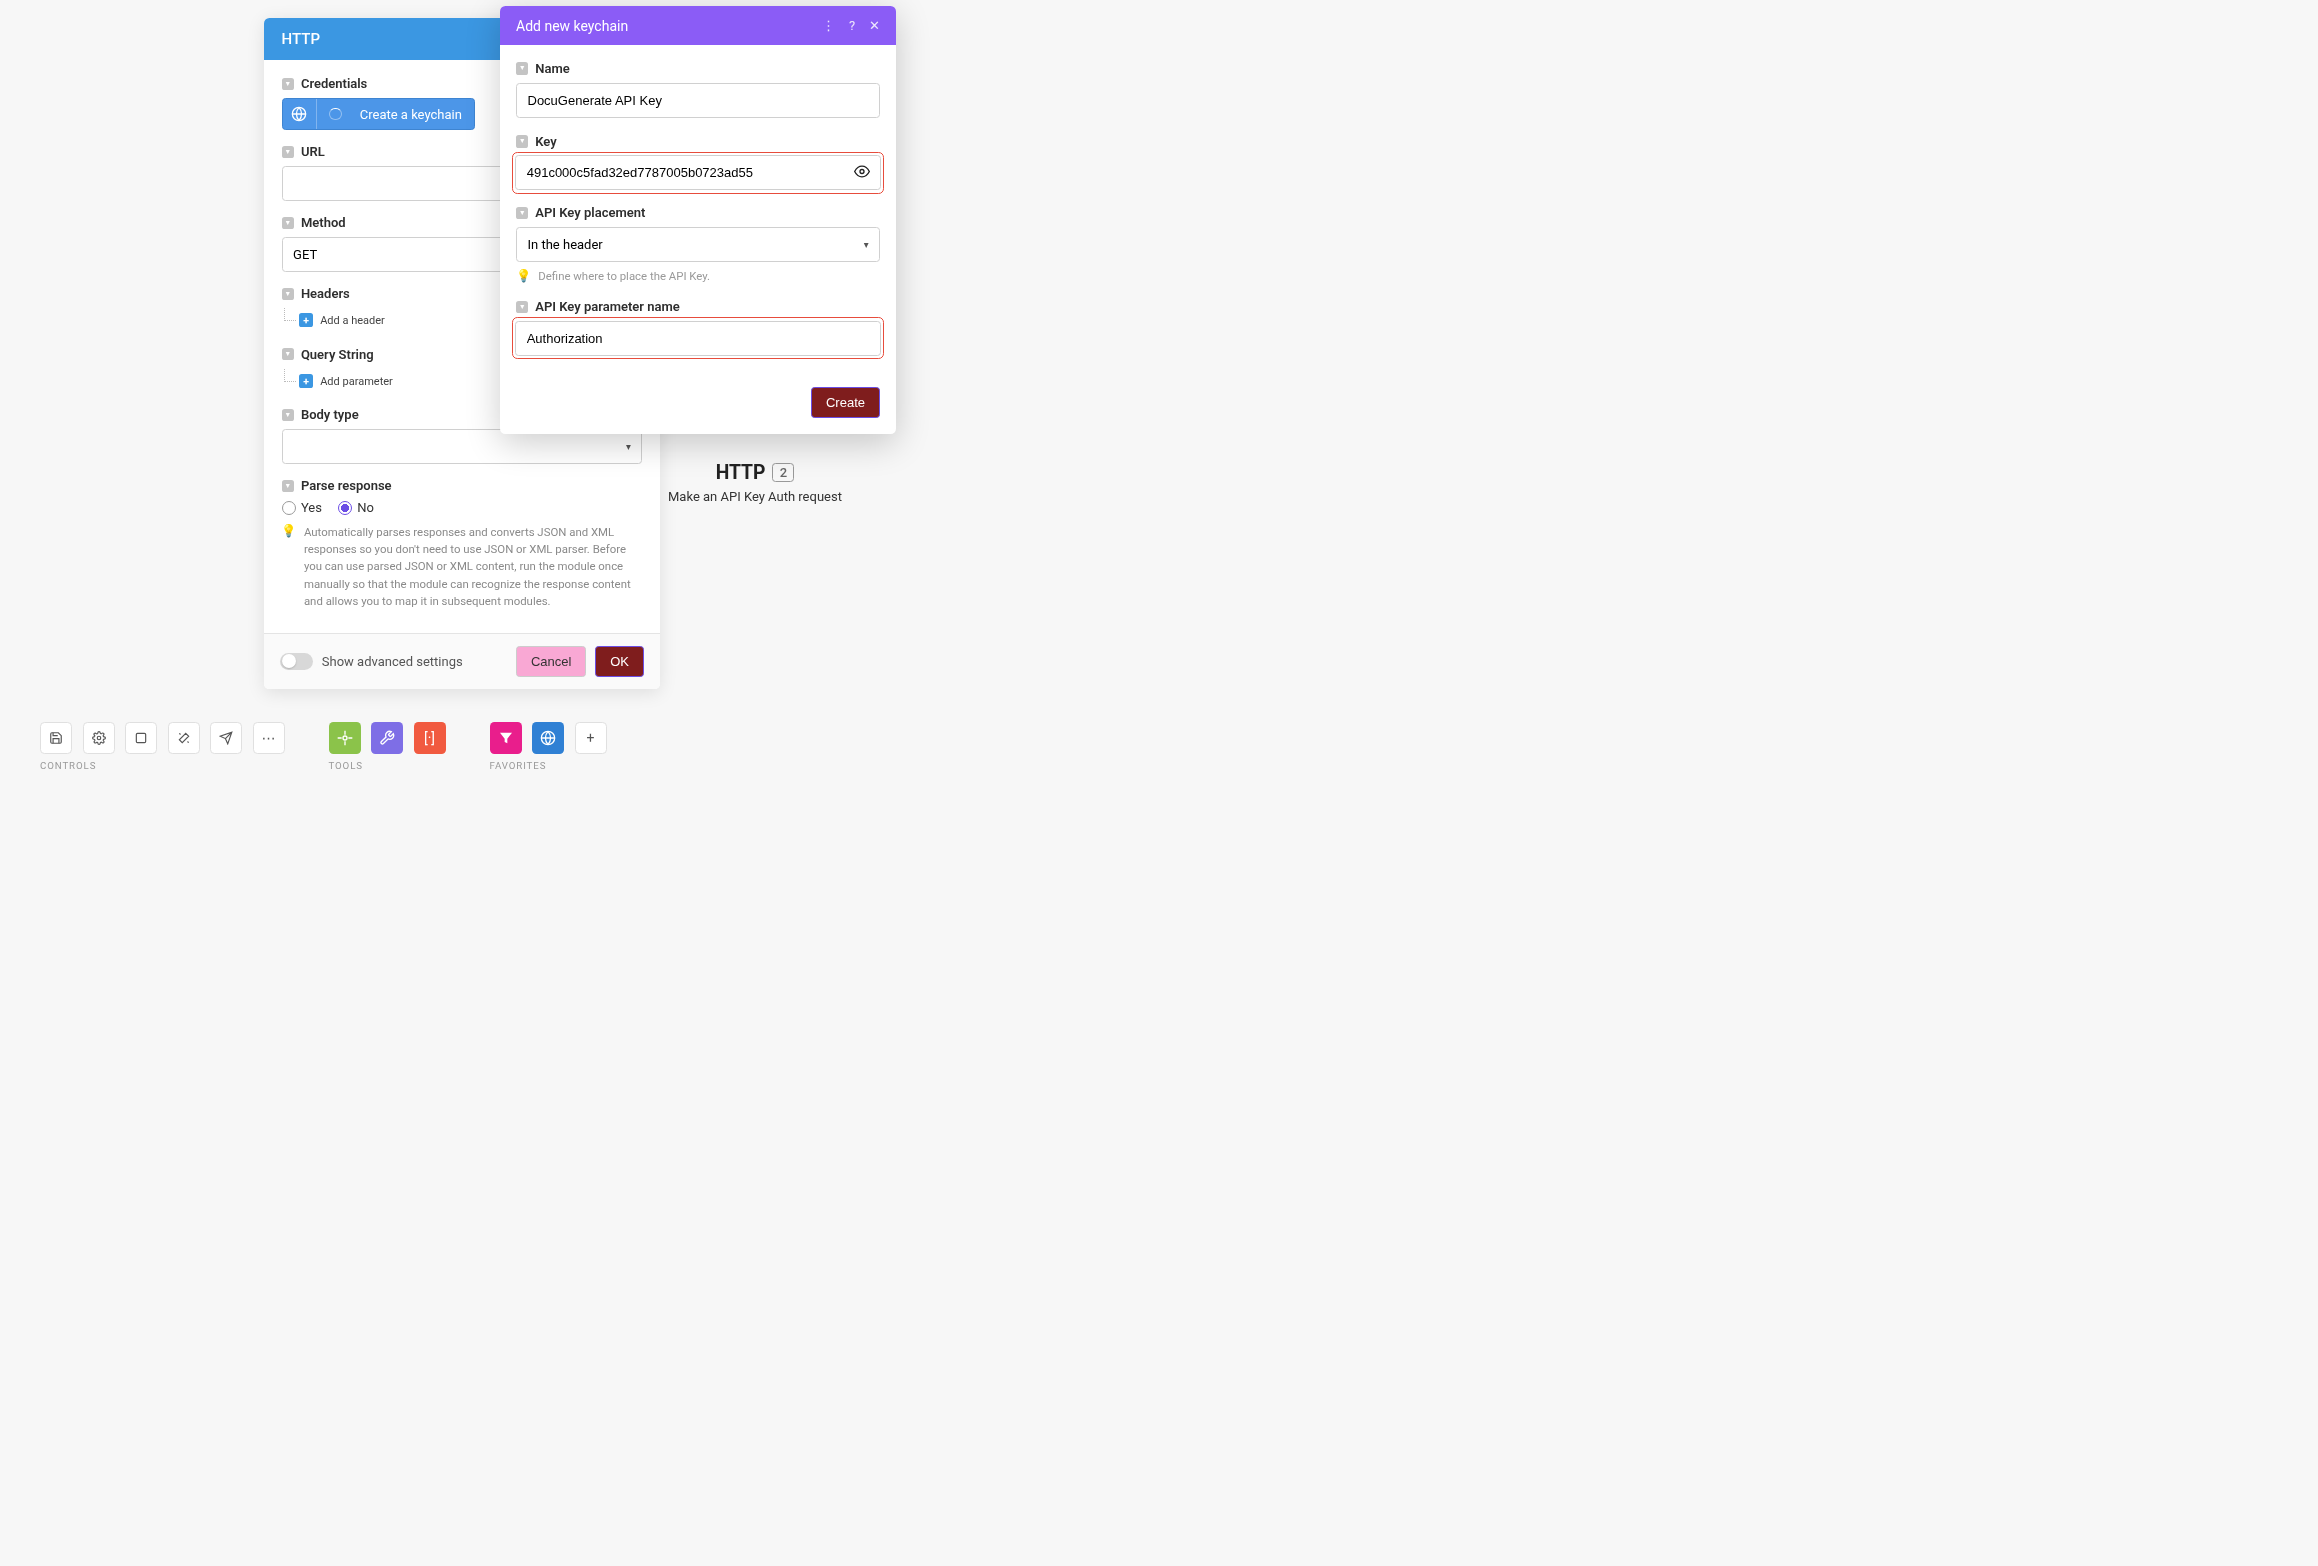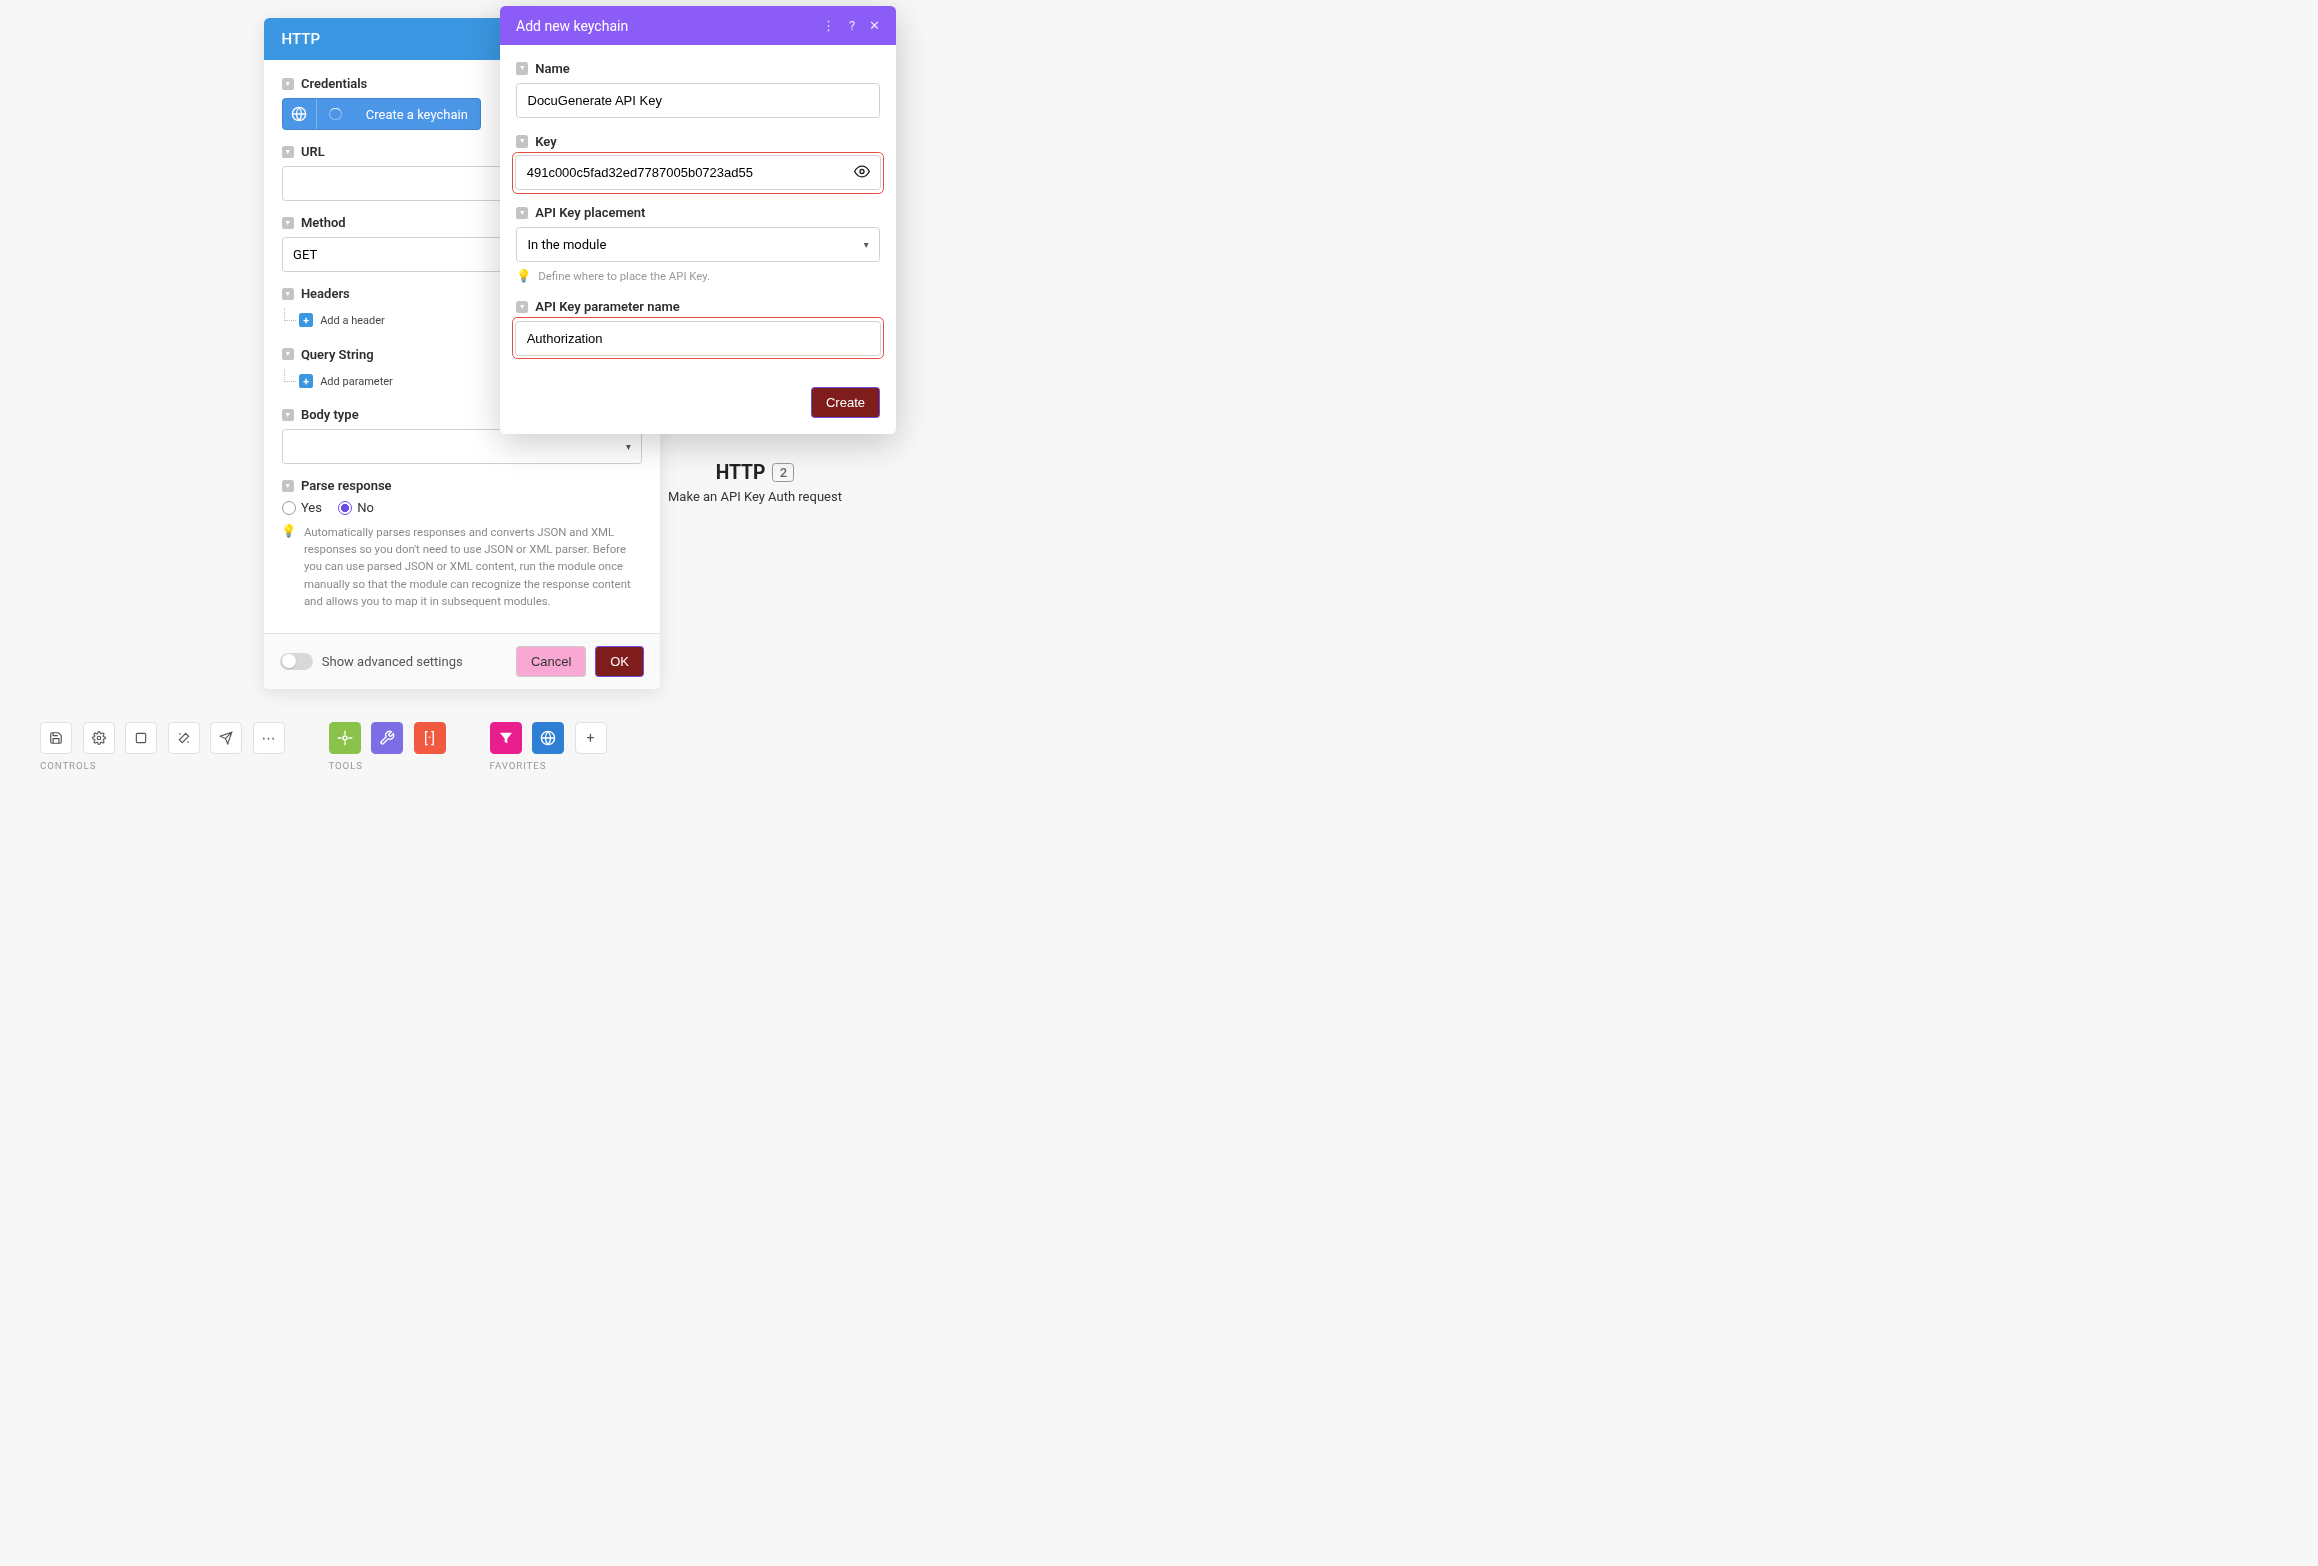--- a/index.html
+++ b/index.html
@@ -10,21 +10,21 @@
 .panel-body { padding: 16px 17.6px 8.8px 17.6px; }
 
 .field-row { margin-bottom: 14px; }
 .field-label-row { display: flex; align-items: center; gap: 7px; margin-bottom: 7px; }
 .chev { width: 12.3px; height: 12.3px; background: #c4c4c4; border-radius: 2.6px; display: inline-flex; align-items: center; justify-content: center; }
 .chev::before { content: "▾"; color: #fff; font-size: 8px; line-height: 1; }
 .field-label { font-size: 13px; font-weight: 600; color: #2e2e2e; }
 
 .keychain-btn { display: inline-flex; align-items: center; background: #4c96e8; border-radius: 3.5px; overflow: hidden; border: 0.9px solid #3e84d1; }
 .keychain-btn .icon-part { padding: 7px 8.8px; border-right: 0.9px solid rgba(255,255,255,0.3); color: #fff; display: flex; align-items: center; justify-content: center; }
-.keychain-btn .text-part { padding: 7px 12.3px; color: #fff; font-size: 13px; display: flex; align-items: center; gap: 24px; }
+.keychain-btn .text-part { padding: 7px 12.3px; color: #fff; font-size: 13px; display: flex; align-items: center; gap: 18px; }
 .spinner { width: 12.3px; height: 12.3px; border: 1.8px solid rgba(255,255,255,0.4); border-top-color: #fff; border-radius: 50%; display: inline-block; }
 
 .text-input { width: 100%; padding: 8.8px 10.5px; border: 0.9px solid #d0d0d0; border-radius: 3.5px; font-size: 13px; background: #fff; height: 35px; }
 .select-input { width: 100%; padding: 8.8px 10.5px; border: 0.9px solid #d0d0d0; border-radius: 3.5px; font-size: 13px; background: #fff; height: 35px; position: relative; display: flex; align-items: center; justify-content: space-between; }
 .select-input::after { content: "▾"; color: #555; font-size: 9.7px; }
 
 .tree-item { display: flex; align-items: center; gap: 7px; padding: 5.3px 0 5.3px 17.6px; position: relative; }
 .tree-item::before { content: ""; position: absolute; left: 2.6px; top: 0; height: 50%; width: 10.5px; border-left: 0.9px dotted #bbb; border-bottom: 0.9px dotted #bbb; }
 .plus-badge { width: 14px; height: 14px; background: #3b97e2; border-radius: 2.6px; color: #fff; display: inline-flex; align-items: center; justify-content: center; font-size: 10.5px; font-weight: bold; }
 .tree-item-label { font-size: 11px; color: #444; }
@@ -227,21 +227,21 @@
         </div>
       </div>
     </div>
 
     <div class="field-row">
       <div class="field-label-row">
         <span class="chev"></span>
         <span class="field-label">API Key placement</span>
       </div>
       <div class="select-input">
-        <span>In the module</span>
+        <span>In the header</span>
       </div>
       <div class="small-hint">
         <span class="bulb">💡</span>
         <span>Define where to place the API Key.</span>
       </div>
     </div>
 
     <div class="field-row">
       <div class="field-label-row">
         <span class="chev"></span>

